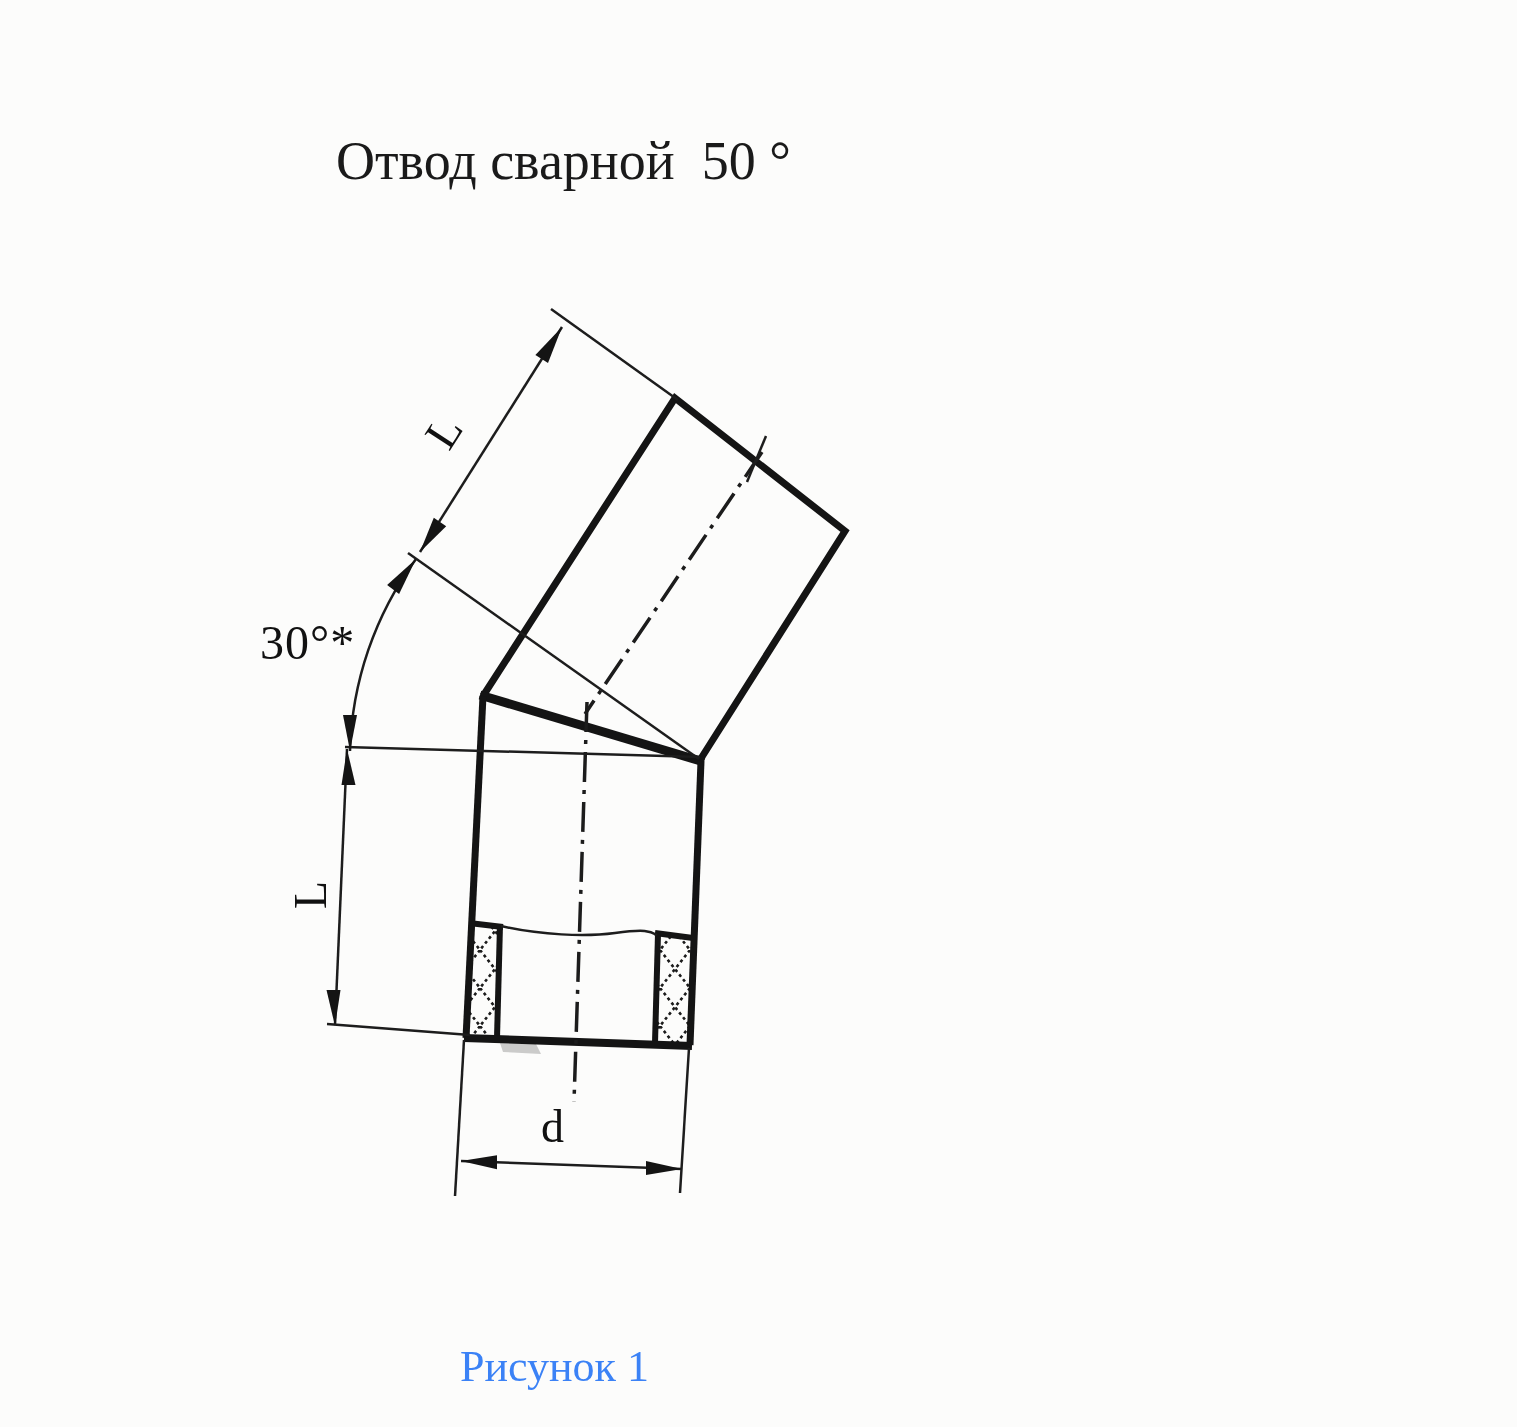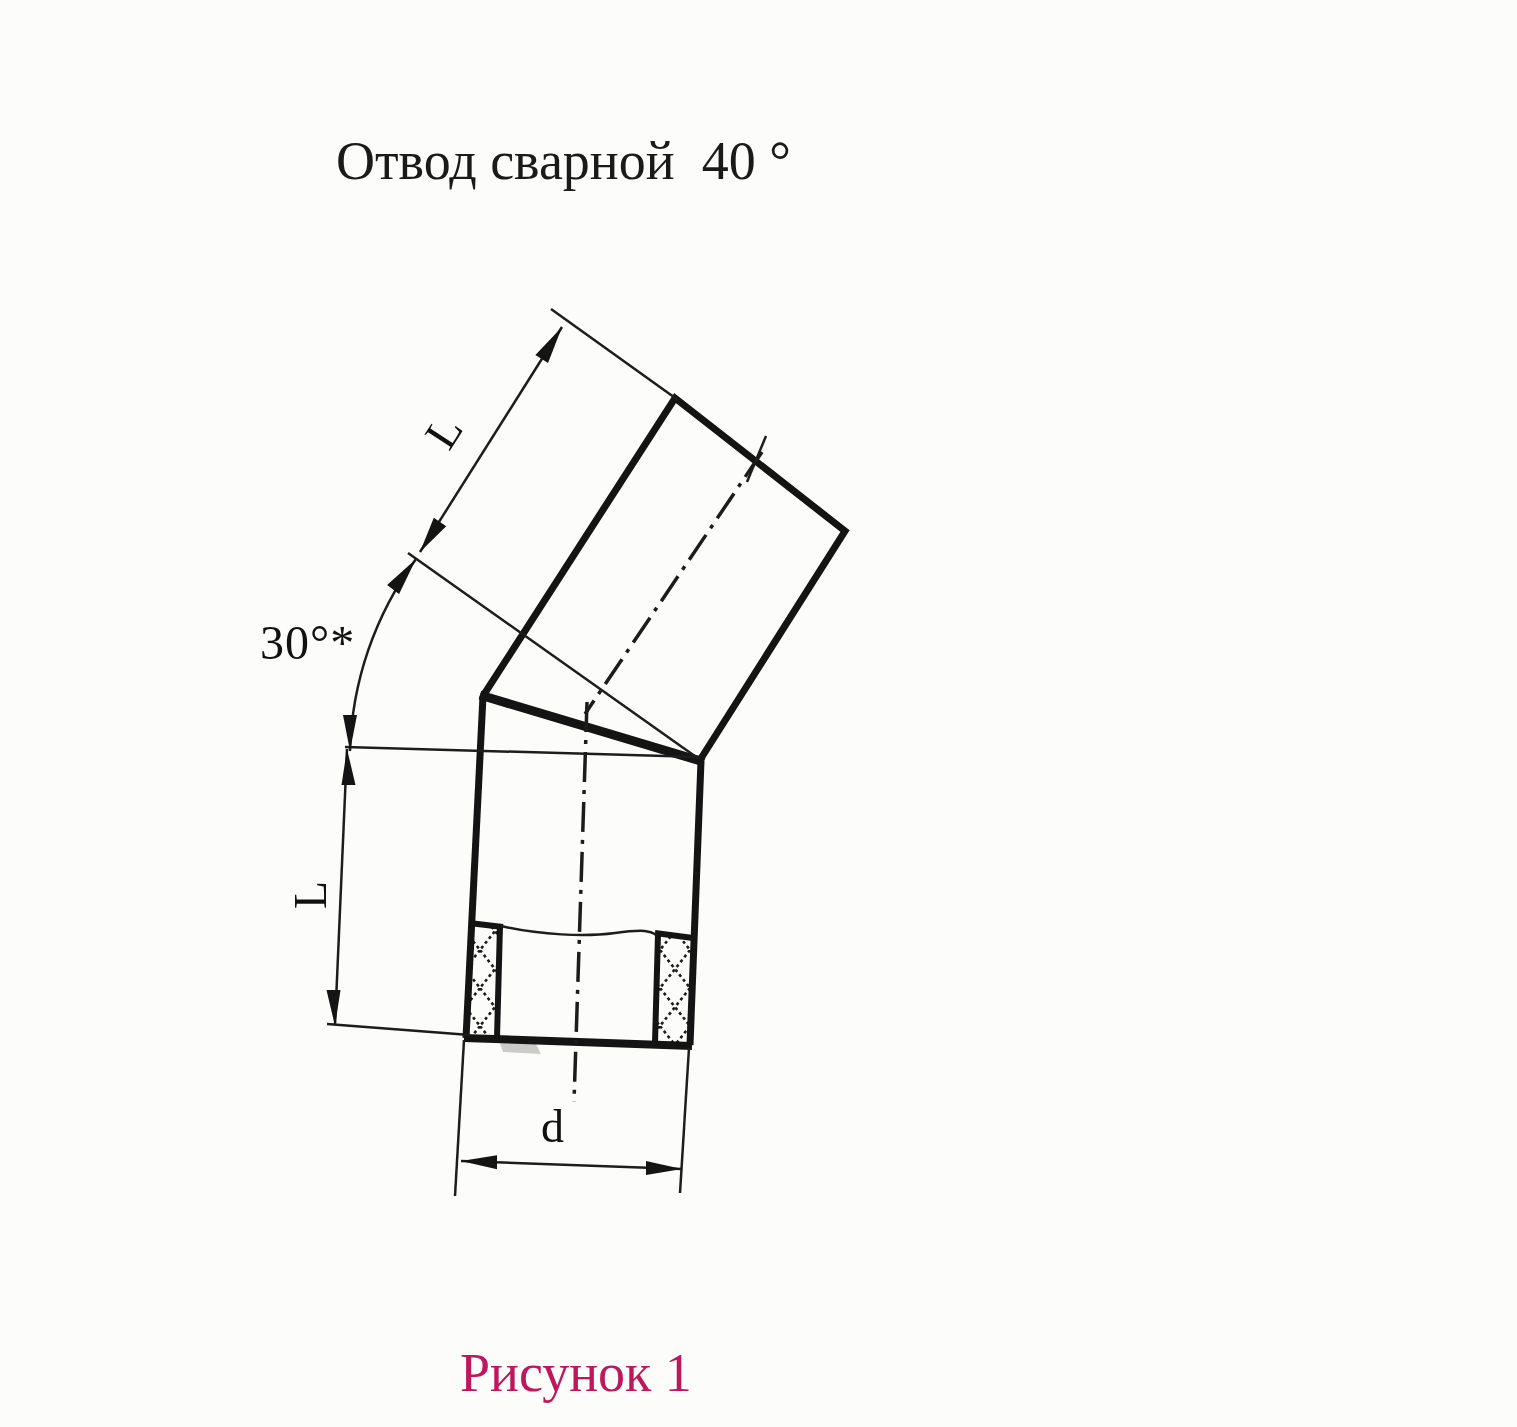--- a/index.html
+++ b/index.html
@@ -12,37 +12,37 @@
     color:#161616;
   }
   .figure-title{
     position:absolute;left:336px;top:130px;
     font-size:54px;line-height:1.15;
     white-space:pre;
     color:#1a1a1a;
   }
   .figure-caption{
     position:absolute;left:460px;top:1342px;
-    font-size:54px;line-height:1.15;
+    font-size:44px;line-height:1.15;
     white-space:pre;
-    color:#be185d;
+    color:#3b82f6;
   }
   svg.drawing{position:absolute;left:0;top:0;}
   .thin{stroke:#1d1d1d;stroke-width:2.5;fill:none;}
   .thick{stroke:#141414;fill:none;stroke-linecap:butt;}
   .arrow{fill:#141414;stroke:none;}
   .cl{stroke:#1c1c1c;stroke-width:3.5;fill:none;stroke-dasharray:30 8 4 8;}
   .dimtext{font-family:"Liberation Serif","DejaVu Serif",serif;fill:#111;}
 </style>
 </head>
 <body>
 
 <div class="page">
 
-  <div class="figure-title">Отвод сварной  40 °</div>
+  <div class="figure-title">Отвод сварной  50 °</div>
 
   <svg class="drawing" width="1517" height="1427" viewBox="0 0 1517 1427">
 
     <defs>
       <pattern id="xhatch" width="30" height="38" patternUnits="userSpaceOnUse">
         <path d="M0,0 L30,38 M30,0 L0,38" stroke="#1b1b1b" stroke-width="2.6" stroke-dasharray="3 3.2" fill="none"></path>
       </pattern>
     </defs>
 
     <polygon points="500,1043 536,1044 541,1054 503,1052" fill="#9a9a9a" opacity="0.5"></polygon>

